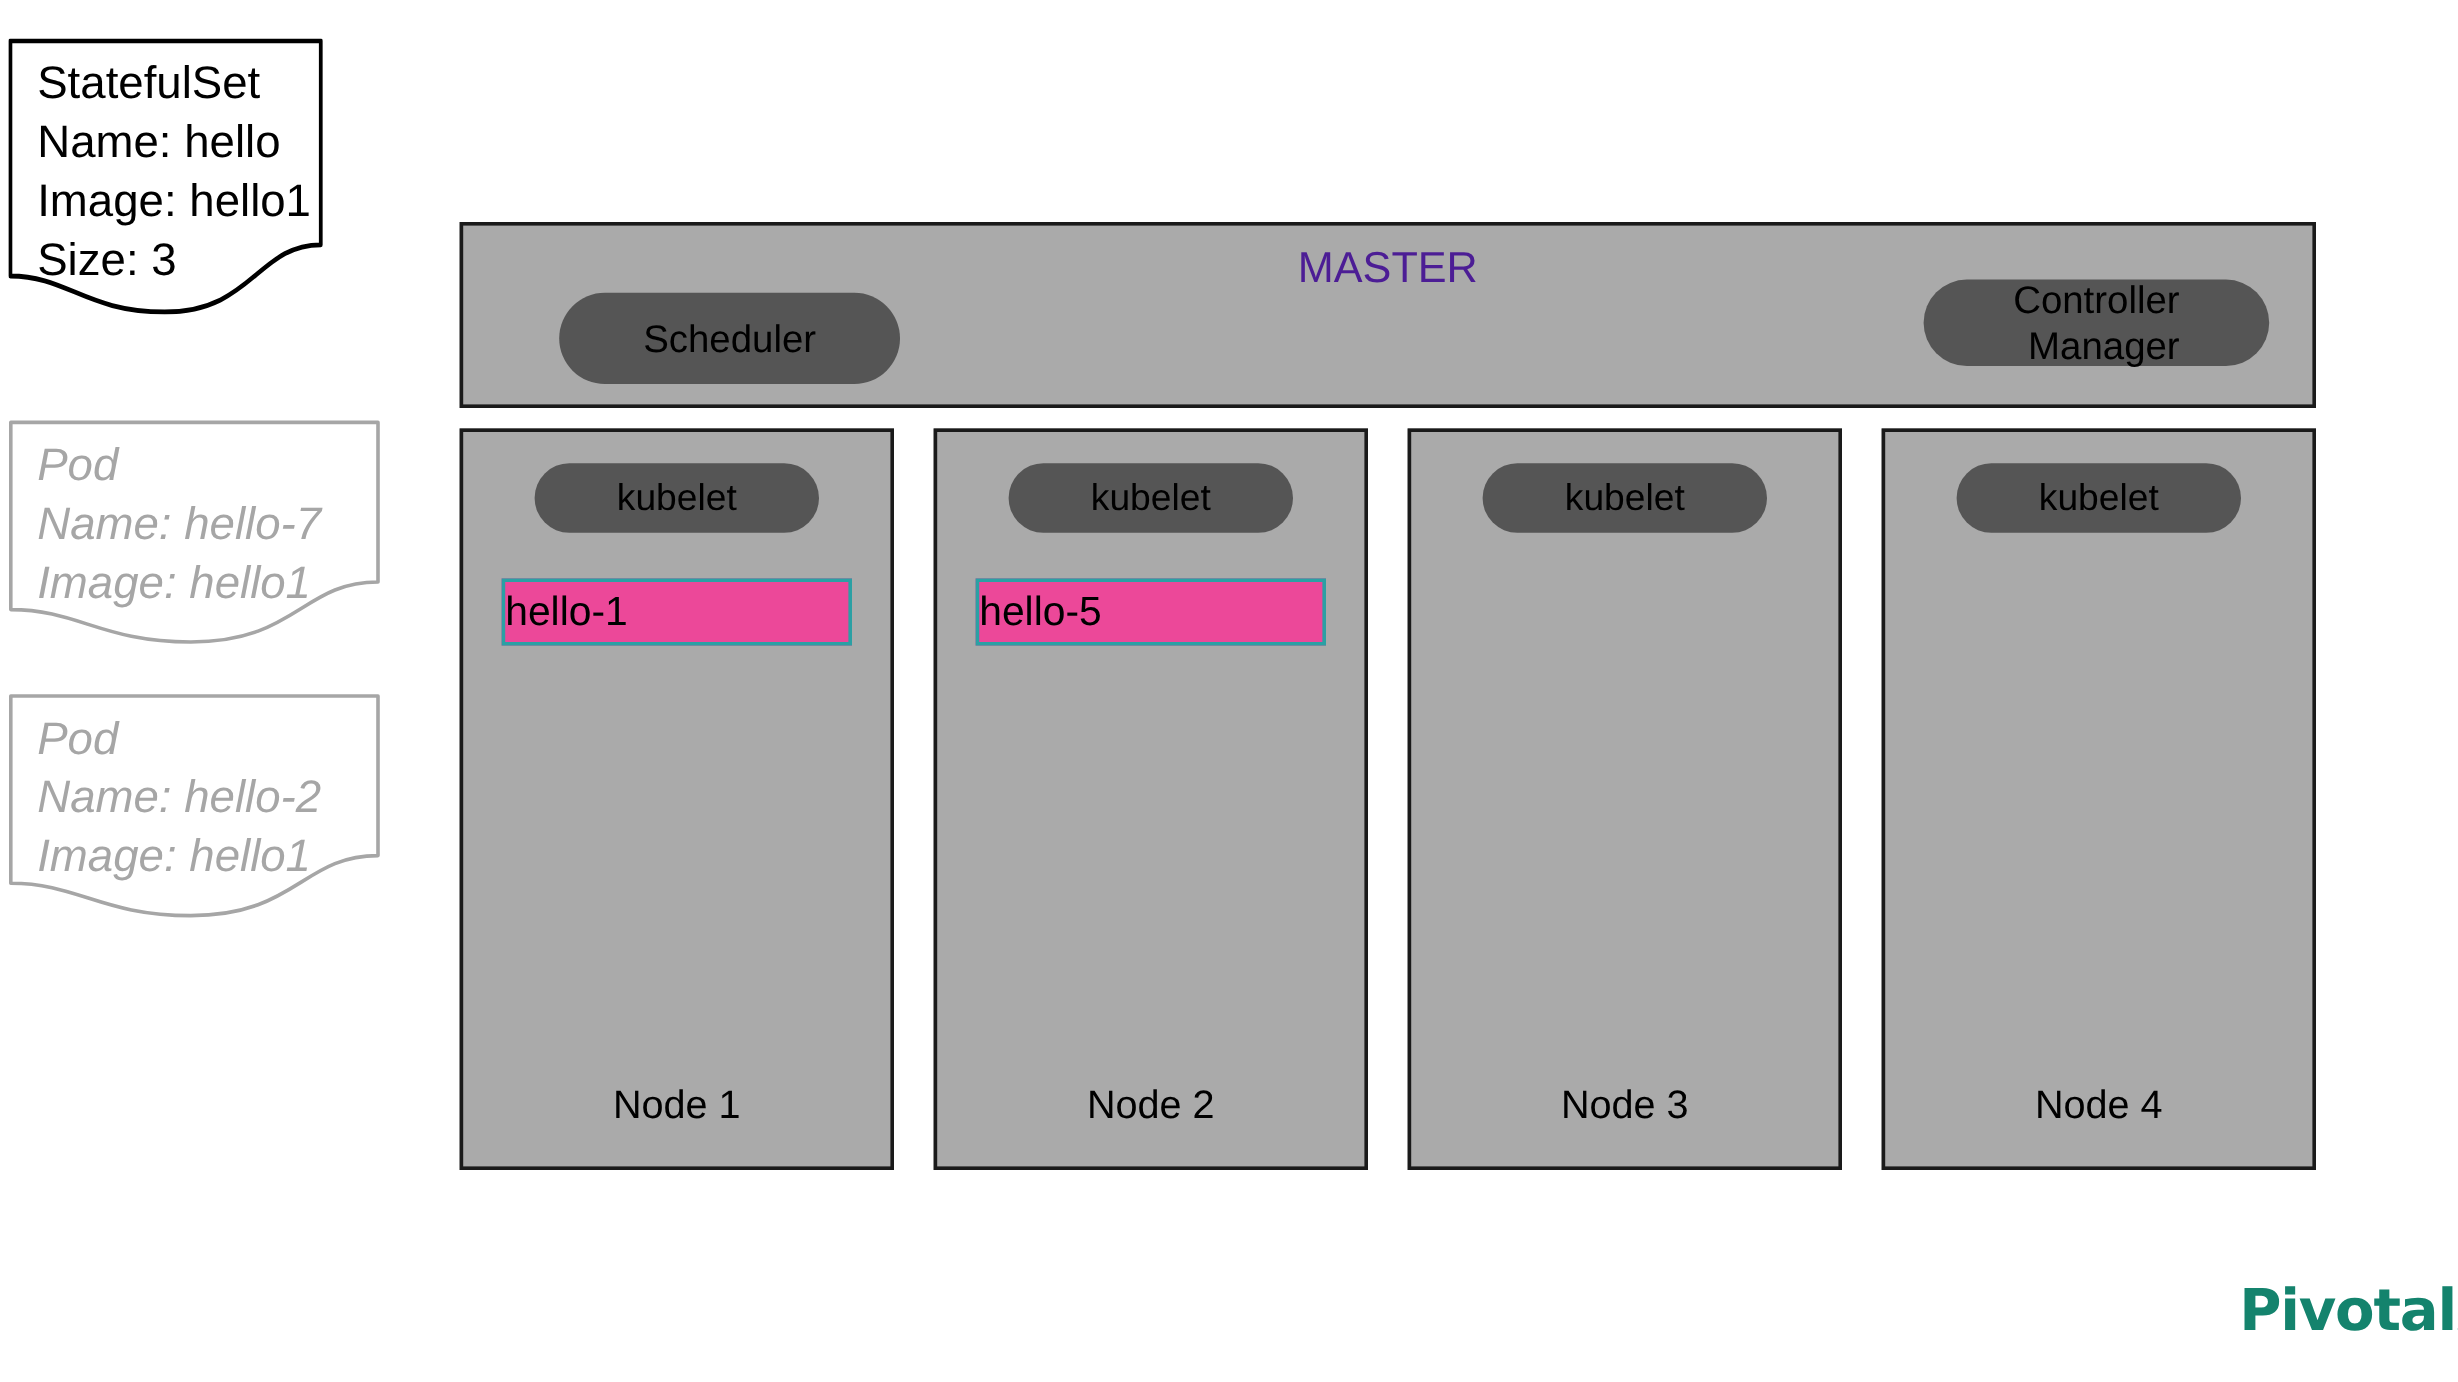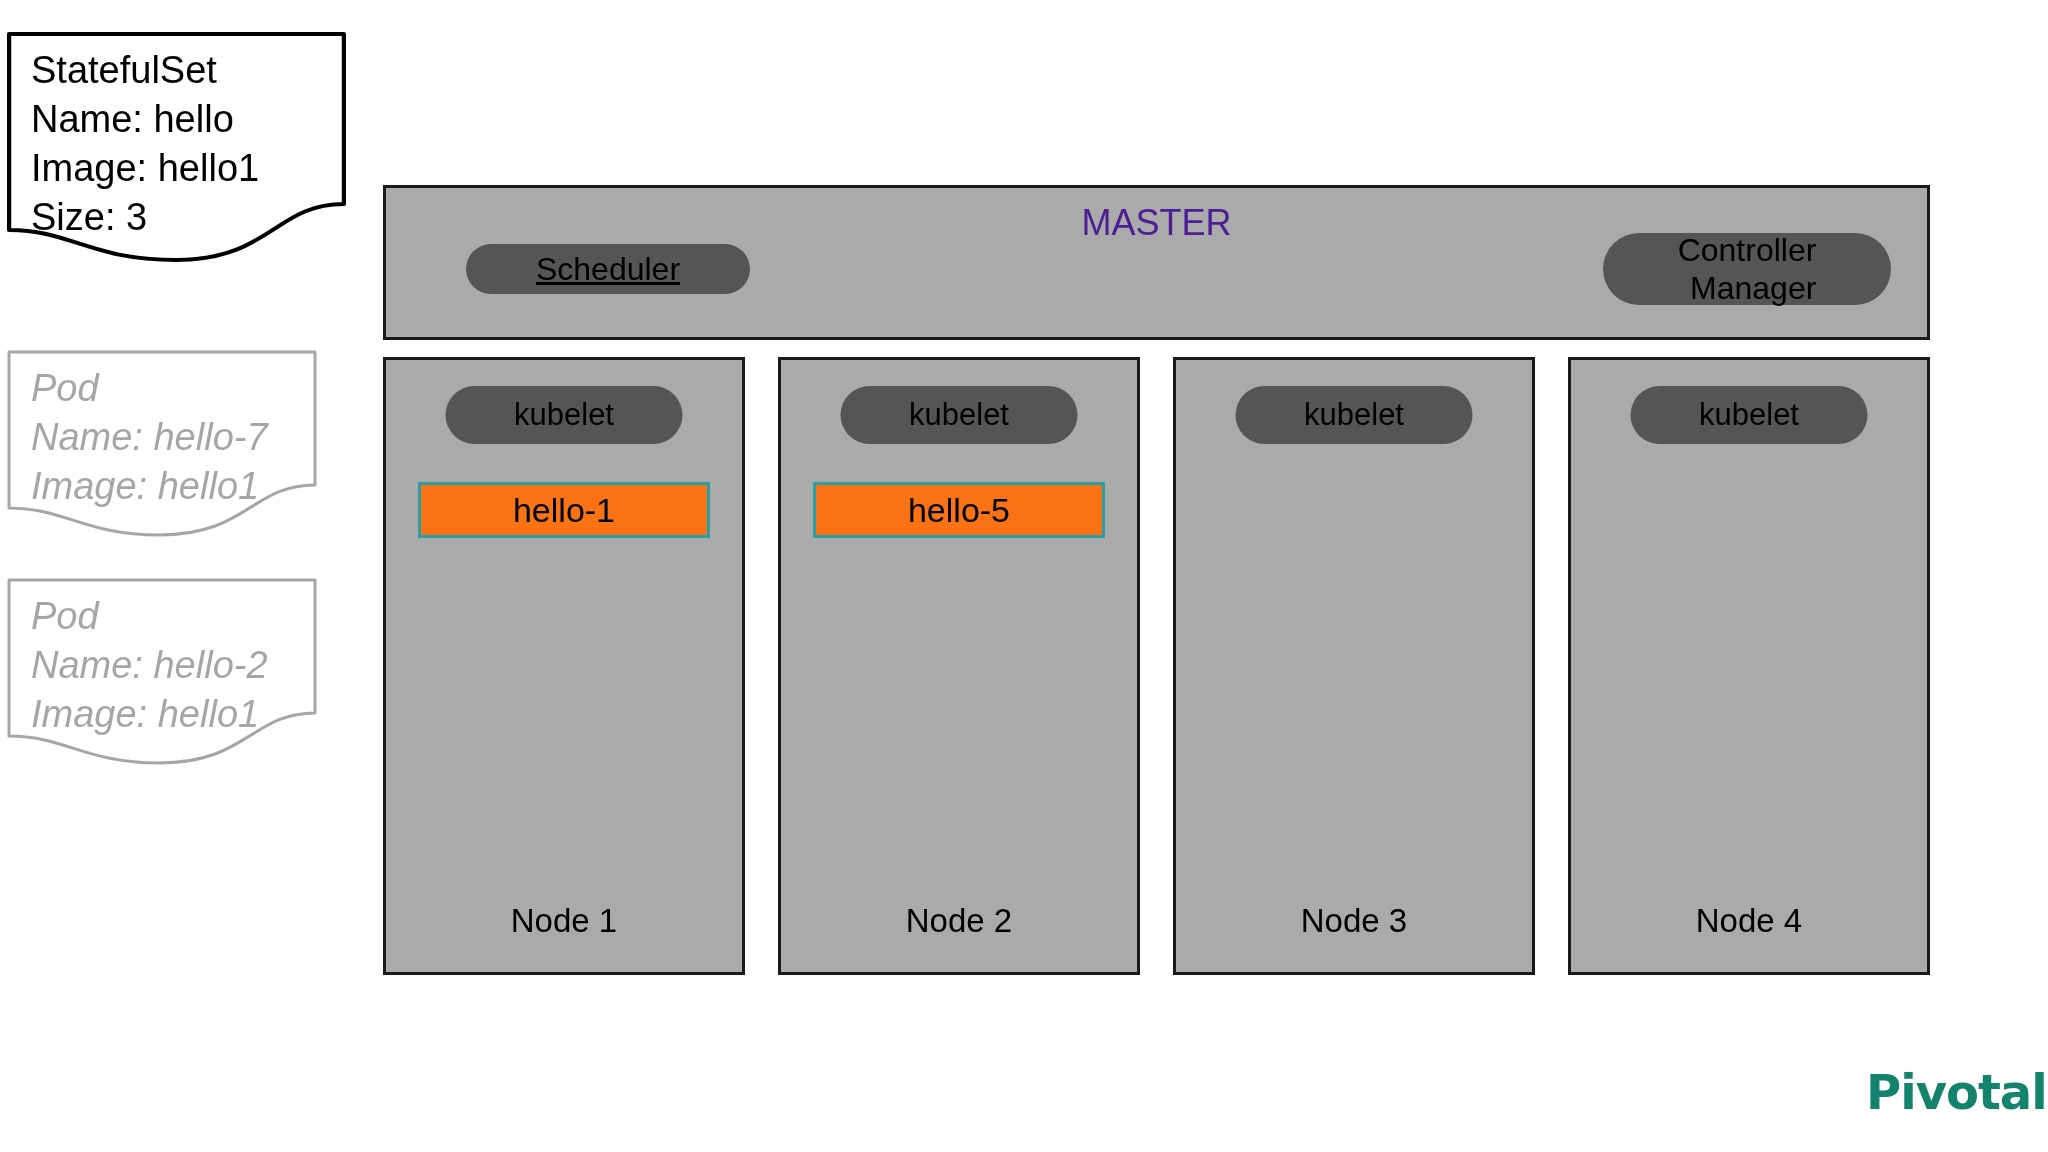--- a/index.html
+++ b/index.html
@@ -36,21 +36,21 @@
   .doc-card .doc-line {
     display: block;
     font-size: 38px;
     line-height: 49px;
     white-space: nowrap;
   }
 
   #statefulset-card {
     left: 7px;
     top: 32px;
-    width: 339px;
+    width: 262px;
     height: 230px;
   }
   #statefulset-card .doc-line { color: #000000; }
 
   #pod-card-1 {
     left: 7px;
     top: 350px;
     width: 310px;
     height: 187px;
   }
@@ -94,22 +94,21 @@
     justify-content: center;
     text-align: center;
     font-size: 32px;
     line-height: 40px;
     box-sizing: border-box;
   }
   #scheduler-pill {
     left: 80px;
     top: 56px;
     width: 284px;
-    height: 50px;
-    text-decoration: underline;
+    height: 76px;
   }
   #controller-manager-pill {
     left: 1217px;
     top: 45px;
     width: 288px;
     height: 72px;
     line-height: 38px;
     text-align: right;
   }
 
@@ -138,26 +137,25 @@
     font-size: 31px;
   }
 
   .node-pod-box {
     position: absolute;
     left: 50%;
     transform: translateX(-50%);
     top: 122px;
     width: 292px;
     height: 56px;
-    background: #f97316;
+    background: #ec4899;
     border: 3px solid #2ba0a4;
     box-sizing: border-box;
     display: flex;
     align-items: center;
-    justify-content: center;
     font-size: 34px;
     color: #000000;
   }
 
   .node-label {
     position: absolute;
     left: 0;
     bottom: 32px;
     width: 100%;
     text-align: center;

